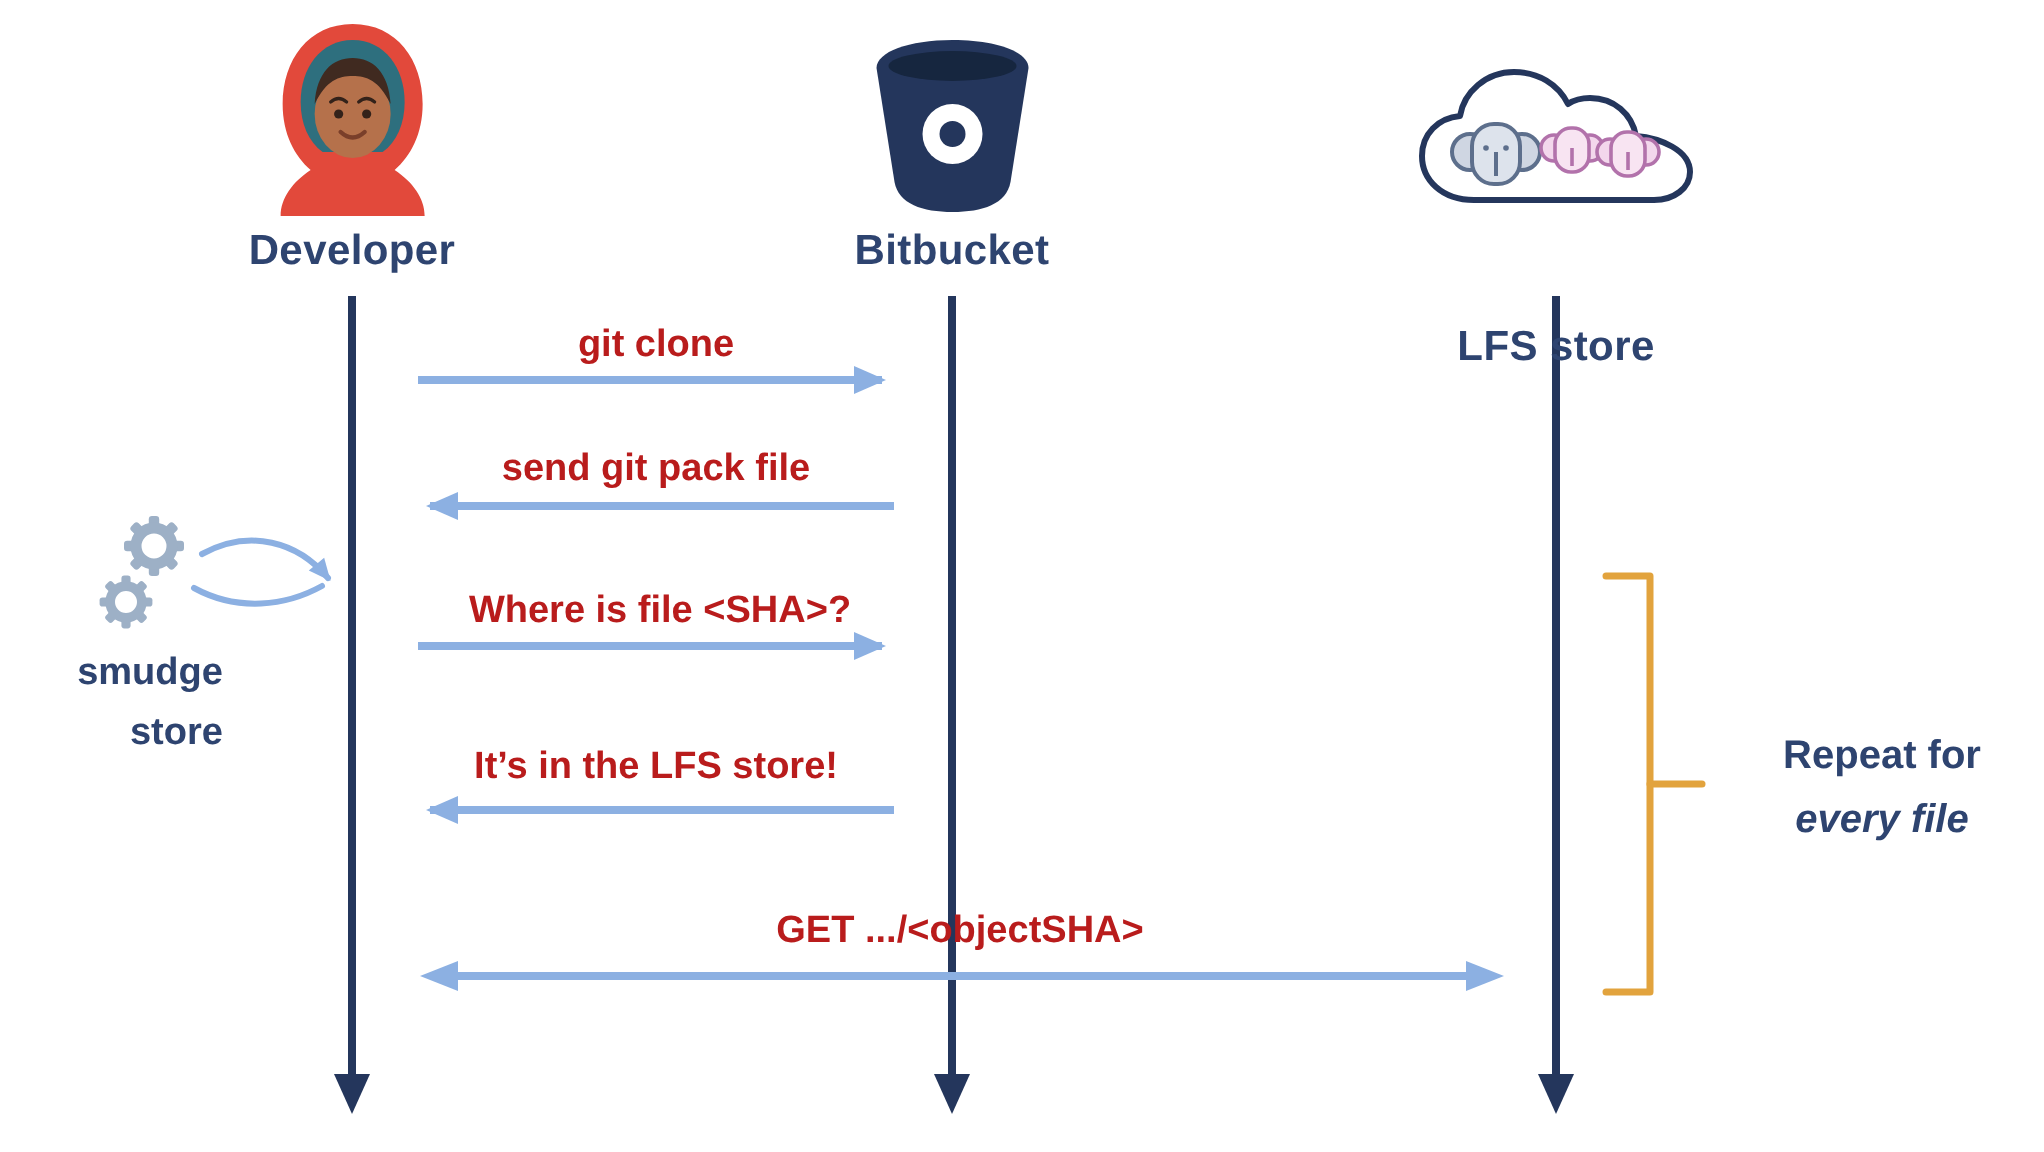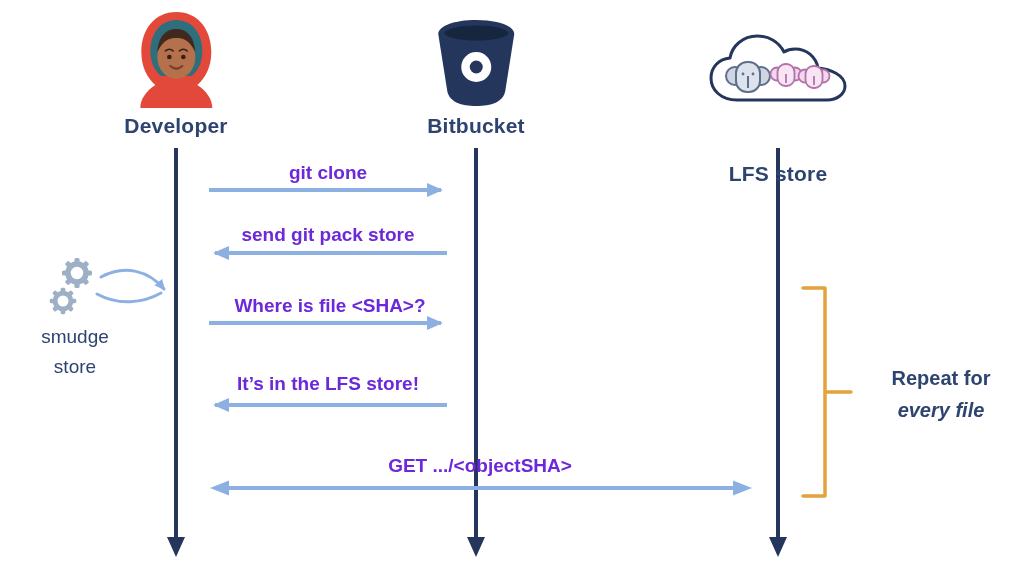--- a/index.html
+++ b/index.html
@@ -18,25 +18,25 @@
     transform:translateX(-50%);
   }
   .actor-icon { height:100px; display:flex; align-items:flex-end; justify-content:center; }
   .actor-label {
     margin-top:6px;
     font-weight:700; font-size:21px; color:#2e4470; letter-spacing:.2px;
     white-space:nowrap;
   }
   .msg-label {
     position:absolute; transform:translateX(-50%);
-    font-weight:700; font-size:19px; color:#6d28d9; white-space:nowrap;
+    font-weight:700; font-size:19px; color:#b91c1c; white-space:nowrap;
   }
   .smudge-label {
     position:absolute; transform:translateX(-50%);
-    text-align:center; font-weight:400; font-size:19px; color:#2e4470; line-height:30px;
+    text-align:right; font-weight:700; font-size:19px; color:#2e4470; line-height:30px;
   }
   .repeat-note {
     position:absolute; width:170px;
     text-align:center; font-weight:700; font-size:20px; color:#2e4470; line-height:32px;
   }
   .note-line { display:block; }
   .italic { font-style:italic; }
 </style>
 </head>
 <body>
@@ -149,21 +149,21 @@
           <circle cx="120" cy="52" r="6.5" fill="#f3d7ec"></circle>
           <rect x="102.5" y="42" width="17" height="22" rx="8" fill="#f8e4f2"></rect>
           <path d="M111,52 v9" fill="none"></path>
         </g>
       </svg>
     </div>
     <div class="actor-label">LFS store</div>
   </div>
 
   <div class="msg-label" style="left:315px; top:162px;">git clone</div>
-  <div class="msg-label" style="left:315px; top:224px;">send git pack store</div>
+  <div class="msg-label" style="left:315px; top:224px;">send git pack file</div>
   <div class="msg-label" style="left:317px; top:295px;">Where is file &lt;SHA&gt;?</div>
   <div class="msg-label" style="left:315px; top:373px;">It’s in the LFS store!</div>
   <div class="msg-label" style="left:467px; top:455px;">GET .../&lt;objectSHA&gt;</div>
 
   <div class="smudge-label" style="left:62px; top:322px;">
     <span class="note-line">smudge</span>
     <span class="note-line">store</span>
   </div>
 
   <div class="repeat-note" style="left:843px; top:346px;margin-top:16px;">

